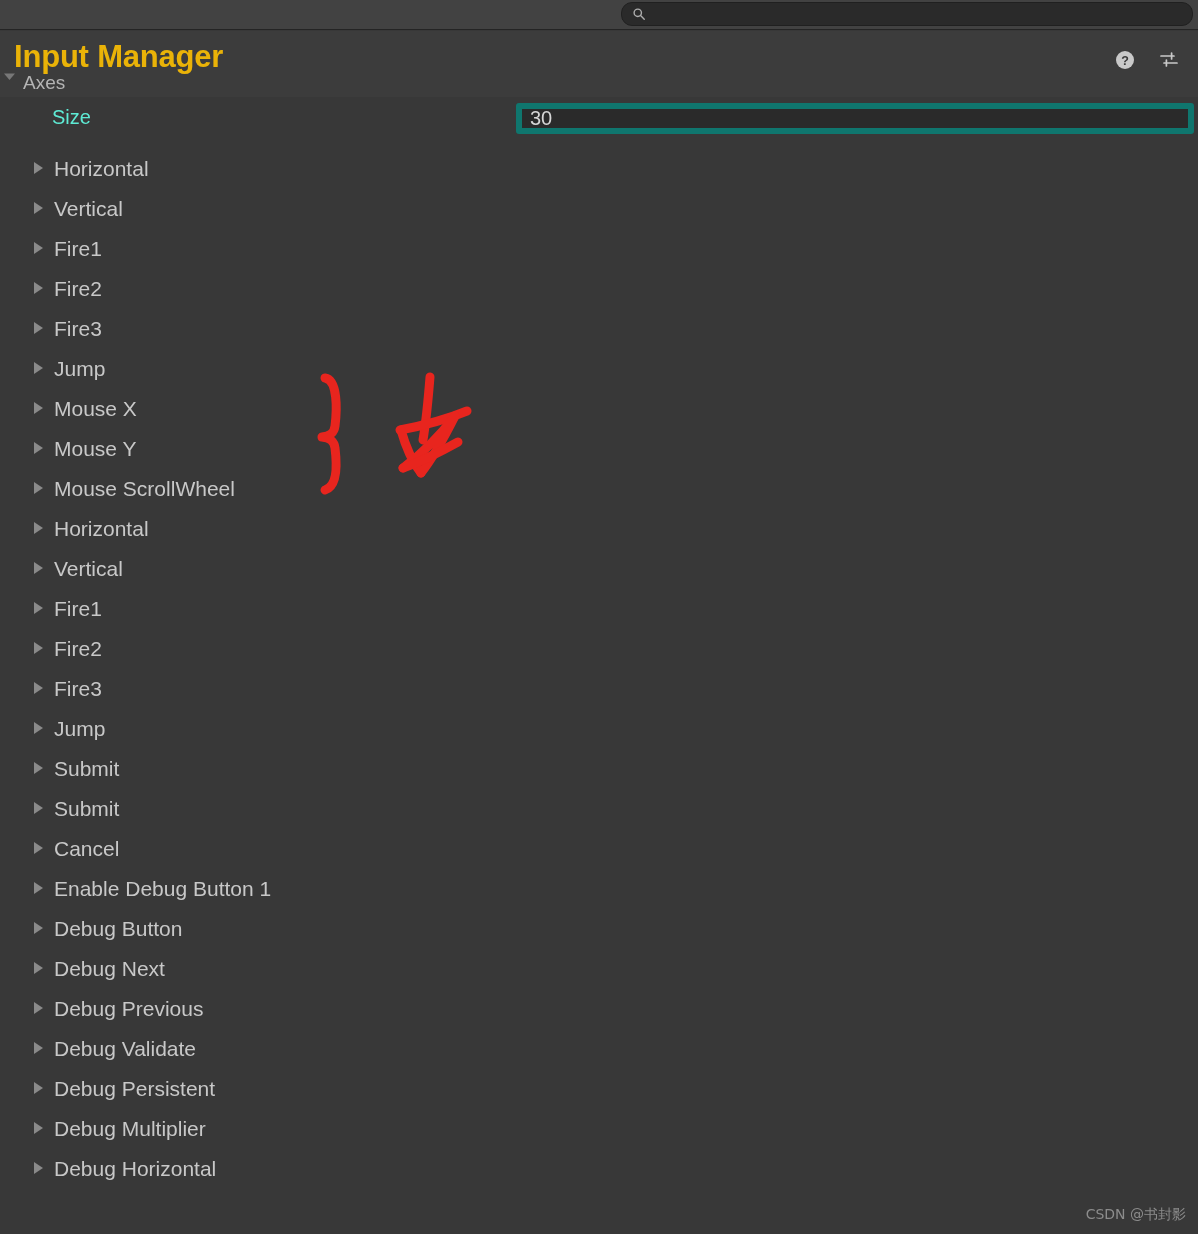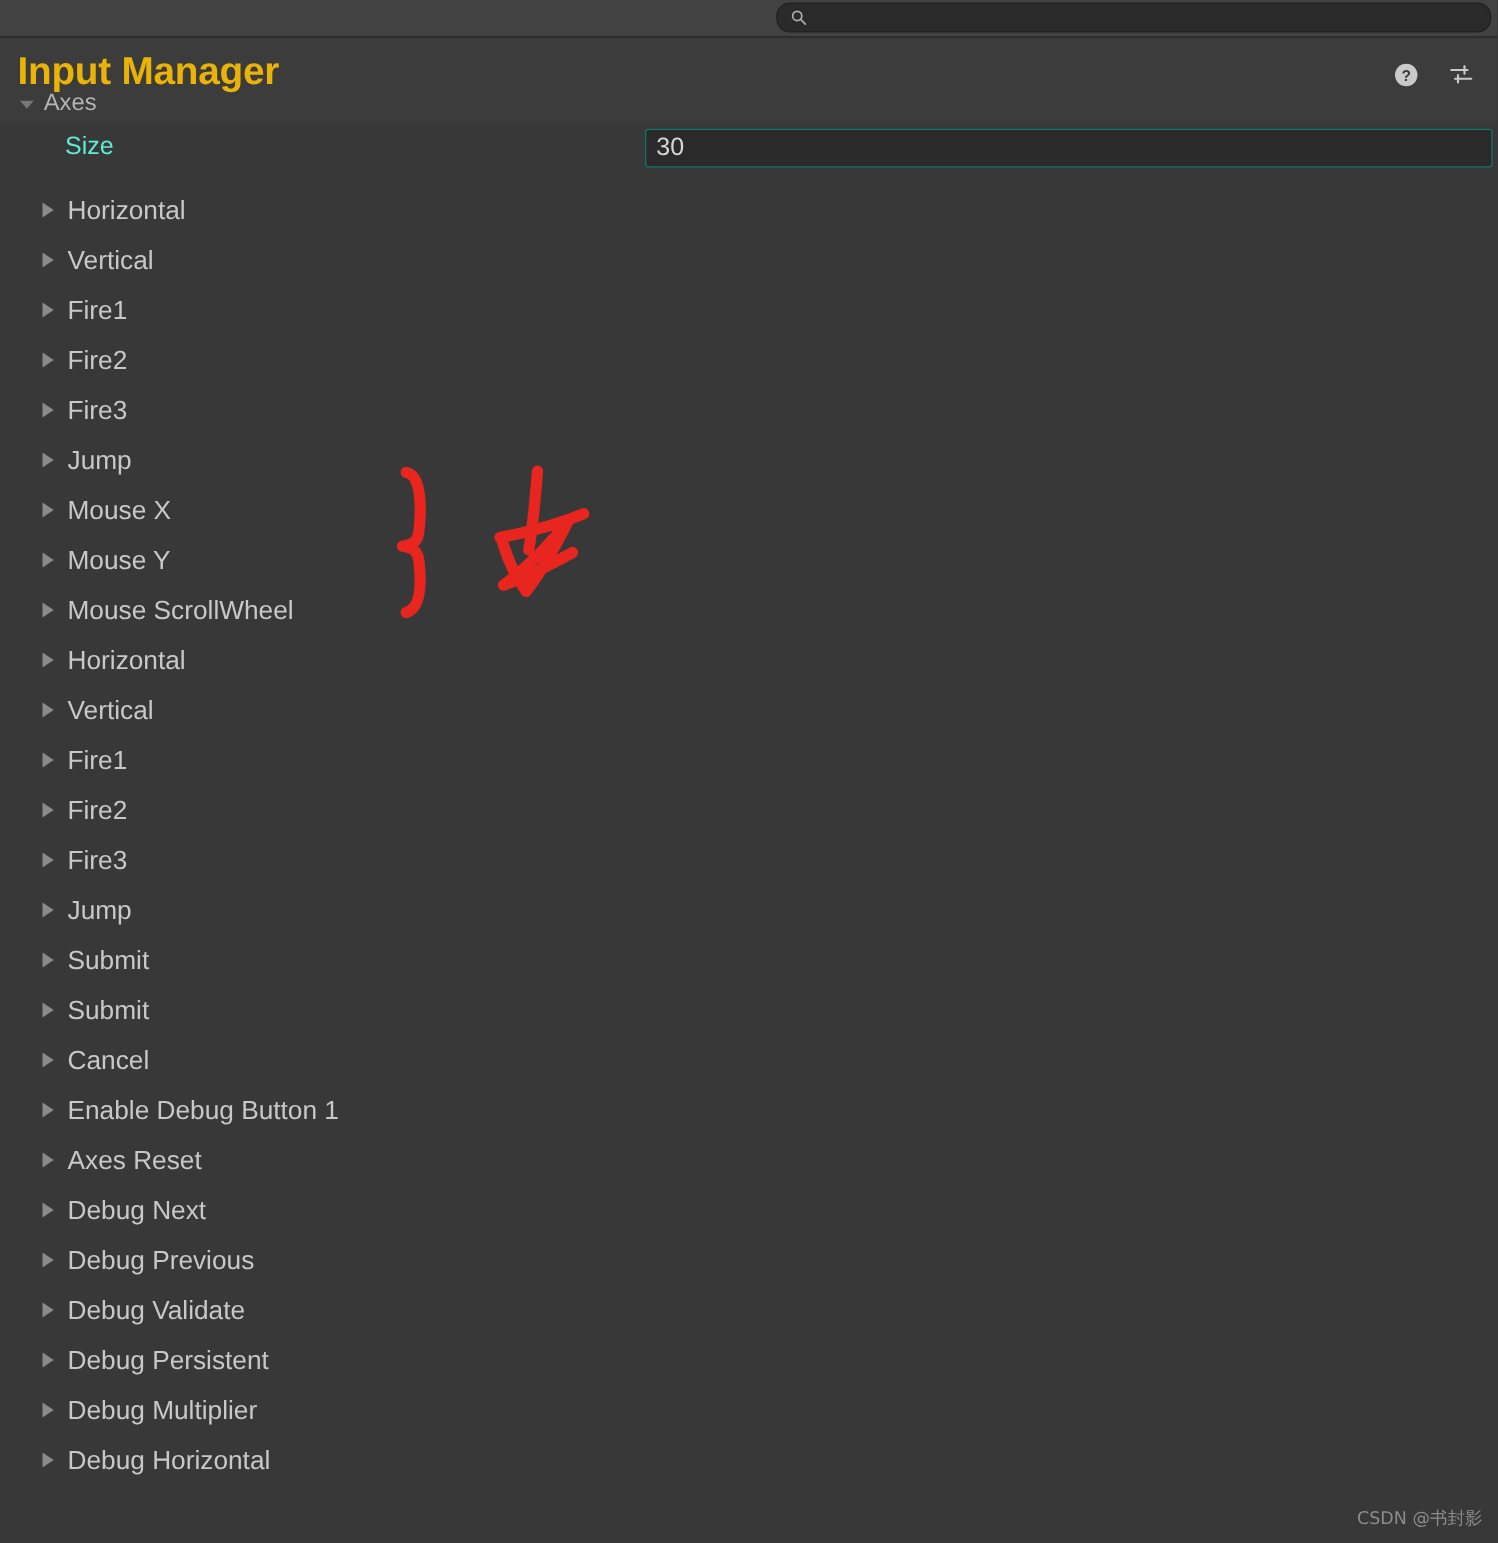--- a/index.html
+++ b/index.html
@@ -112,22 +112,22 @@
     overflow: hidden;
   }
 
   
   .axes-row {
     position: absolute;
     left: 0;
     top: 0px;
     height: 22px;
     display: flex;
-    align-items: center;
-    padding-left: 16px;
+    align-items: flex-start;
+    padding-left: 4px;
     gap: 8px;
     cursor: pointer;
   }
   .axes-label {
     font-size: 19px;
     color: #b4b4b4;
     white-space: nowrap;
   }
 
   
@@ -145,21 +145,21 @@
     font-size: 20px;
     color: #5eead4;
   }
   .size-field {
     position: absolute;
     left: 516px;
     top: 0px;
     width: 678px;
     height: 31px;
     background: #2a2a2a;
-    border: 1px solid #0f766e;
+    border: 6px solid #0f766e;
     border-radius: 3px;
     display: flex;
     align-items: center;
     padding-left: 8px;
   }
   .size-field input {
     background: transparent;
     border: none;
     outline: none;
     color: #d6d6d6;
@@ -346,21 +346,21 @@
         <div class="axis-row">
           <span class="foldout-arrow"></span>
           <span class="axis-name">Cancel</span>
         </div>
         <div class="axis-row">
           <span class="foldout-arrow"></span>
           <span class="axis-name">Enable Debug Button 1</span>
         </div>
         <div class="axis-row">
           <span class="foldout-arrow"></span>
-          <span class="axis-name">Axes Reset</span>
+          <span class="axis-name">Debug Button</span>
         </div>
         <div class="axis-row">
           <span class="foldout-arrow"></span>
           <span class="axis-name">Debug Next</span>
         </div>
         <div class="axis-row">
           <span class="foldout-arrow"></span>
           <span class="axis-name">Debug Previous</span>
         </div>
         <div class="axis-row">

